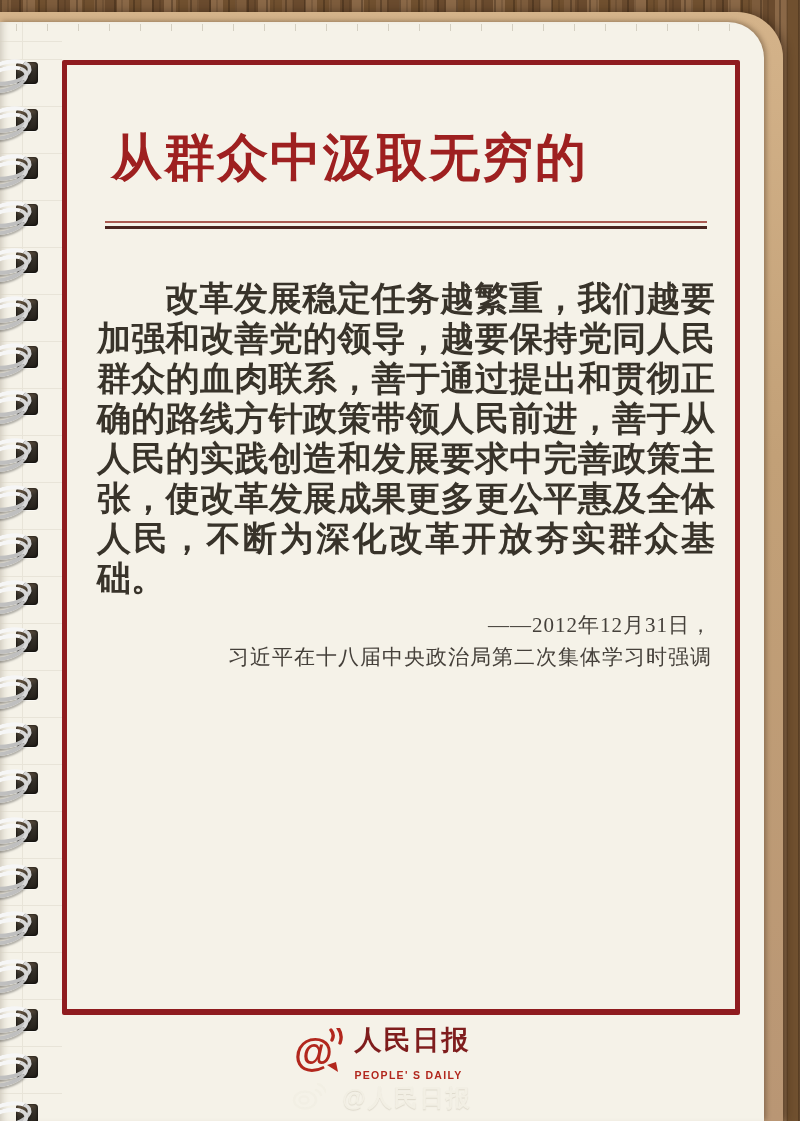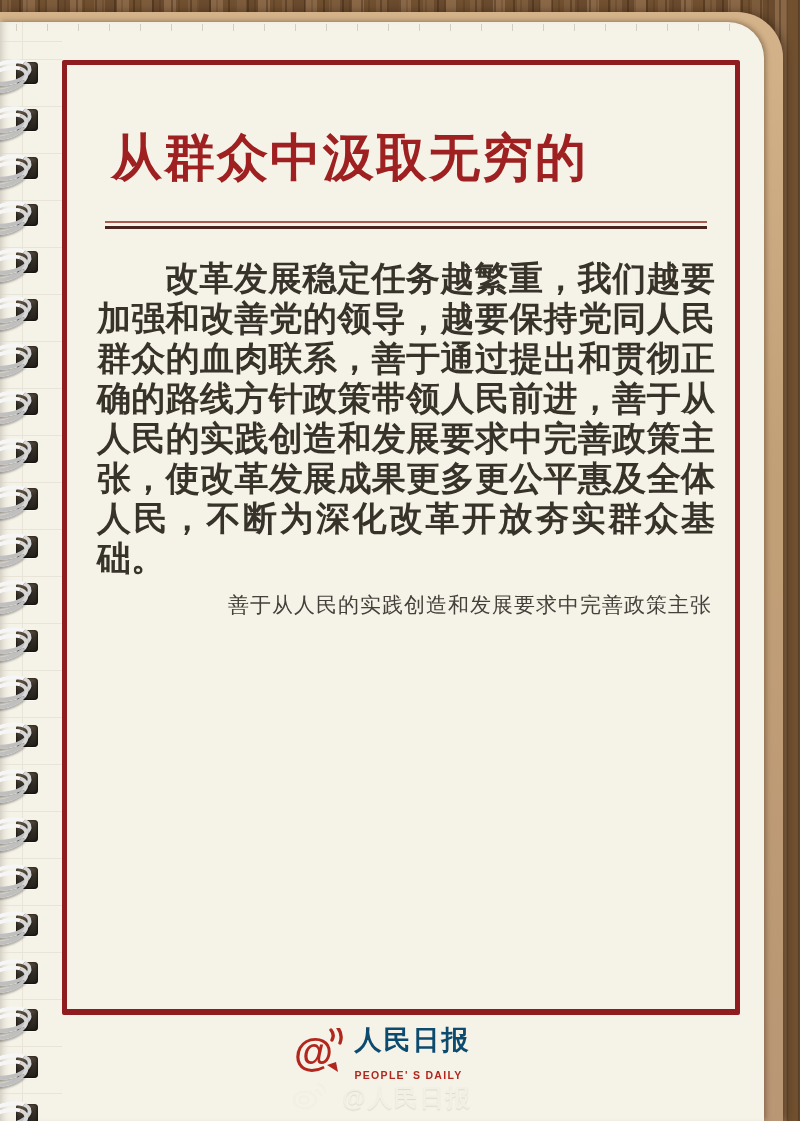--- a/index.html
+++ b/index.html
@@ -66,35 +66,35 @@
   .rule{
     margin:22px 28px 0 38px;height:3px;
     border-top:2px solid #aa5a51;
     border-bottom:3px solid #49241f;
   }
   .quote{
     margin:30px 0 0 30px;width:618px;
     font-size:34px;line-height:40px;font-weight:700;color:#38332a;
     text-indent:2em;text-align:justify;text-justify:inter-ideograph;
   }
-  .q2{margin-top:30px;}
+  .q2{margin-top:50px;}
   .attr{
     margin:8px 0 0 30px;width:615px;text-align:right;
     font-size:21px;line-height:32px;letter-spacing:1px;color:#45403a;
     font-weight:400;
   }
   .a2{margin-top:10px;}
   
   .logo{
     position:absolute;left:0;right:0;top:1004px;
     display:flex;justify-content:center;align-items:center;gap:7px;
     font-family:"Liberation Sans","DejaVu Sans",sans-serif;
   }
   .logo-text{display:flex;flex-direction:column;line-height:1.05;}
-  .logo-cn{font-size:27px;font-weight:900;color:#0c4a6e;letter-spacing:2px;}
+  .logo-cn{font-size:27px;font-weight:900;color:#7f1d1d;letter-spacing:2px;}
   .logo-en{font-size:10.5px;font-weight:700;color:#b2271d;letter-spacing:1.3px;margin-top:16px;}
   
   .watermark{
     position:absolute;left:0;right:0;top:1059px;
     display:flex;justify-content:center;align-items:center;gap:16px;
     opacity:.9;
     font-family:"Liberation Sans","DejaVu Sans",sans-serif;
   }
   .wm-text{
     font-size:24px;font-weight:700;letter-spacing:2px;color:#f2efe4;
@@ -233,21 +233,22 @@
         <div>从群众中汲取无穷的</div>
       </div>
 
       <div class="rule"></div>
 
 
 
       <p class="quote q2">改革发展稳定任务越繁重，我们越要加强和改善党的领导，越要保持党同人民群众的血肉联系，善于通过提出和贯彻正确的路线方针政策带领人民前进，善于从人民的实践创造和发展要求中完善政策主张，使改革发展成果更多更公平惠及全体人民，不断为深化改革开放夯实群众基础。</p>
 
       <div class="attr a2">
-        <div>善于从人民的实践创造和发展要求中完善政策主张</div>
+        <div>——2012年12月31日，</div>
+        <div>习近平在十八届中央政治局第二次集体学习时强调</div>
       </div>
     </div>
 
     <div class="logo">
       <span>
         <svg width="54" height="48" viewBox="0 0 54 48" aria-hidden="true">
           <text x="0" y="38" font-family="Liberation Sans, DejaVu Sans, sans-serif" font-size="40" font-weight="bold" fill="#b2271d">@</text>
           <path d="M33 37 l11 7 -2 -10 z" fill="#b2271d"></path>
           <path d="M38 12 a9 9 0 0 0 -1 -10" stroke="#b2271d" stroke-width="3.4" fill="none" stroke-linecap="round"></path>
           <path d="M46 15 a16 16 0 0 0 -2 -15" stroke="#b2271d" stroke-width="3.4" fill="none" stroke-linecap="round"></path>

